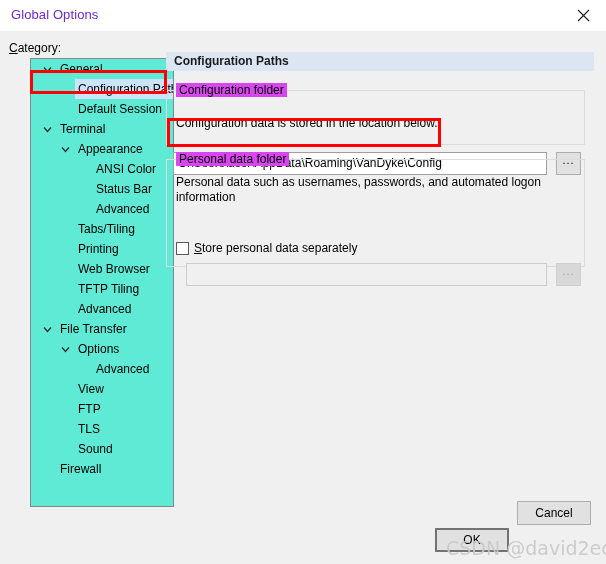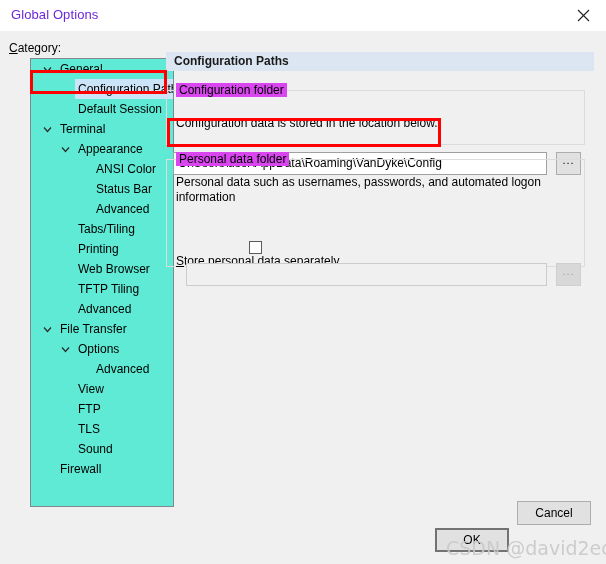--- a/index.html
+++ b/index.html
@@ -205,21 +205,20 @@
   #personal-browse { left: 556px; top: 232px; }
 
   
   #checkbox-row {
     position: absolute;
     left: 176px; top: 210px;
     display: flex;
     align-items: center;
     font-size: 12px;
     cursor: default;
-    flex-direction: column;
   }
   .cb-box {
     width: 13px; height: 13px;
     border: 1px solid #5a5a5a;
     background: #ffffff;
     box-sizing: border-box;
     margin-right: 5px;
   }
 
   

